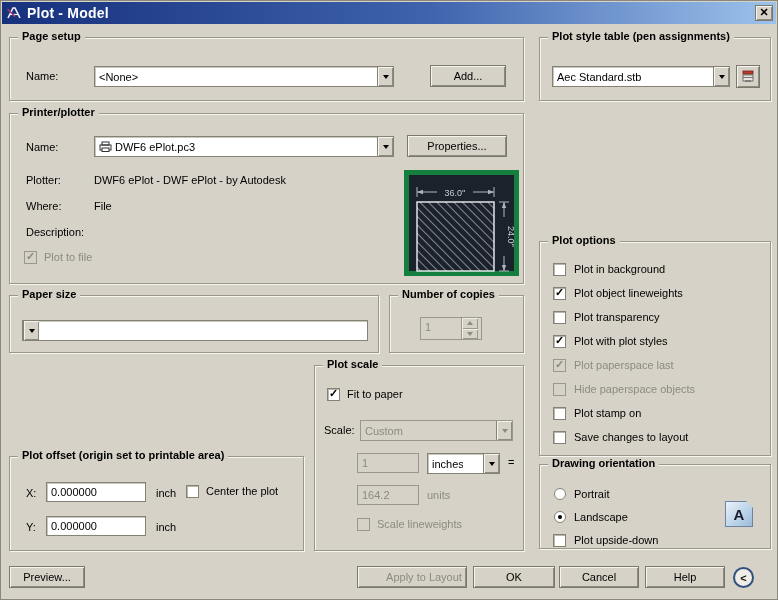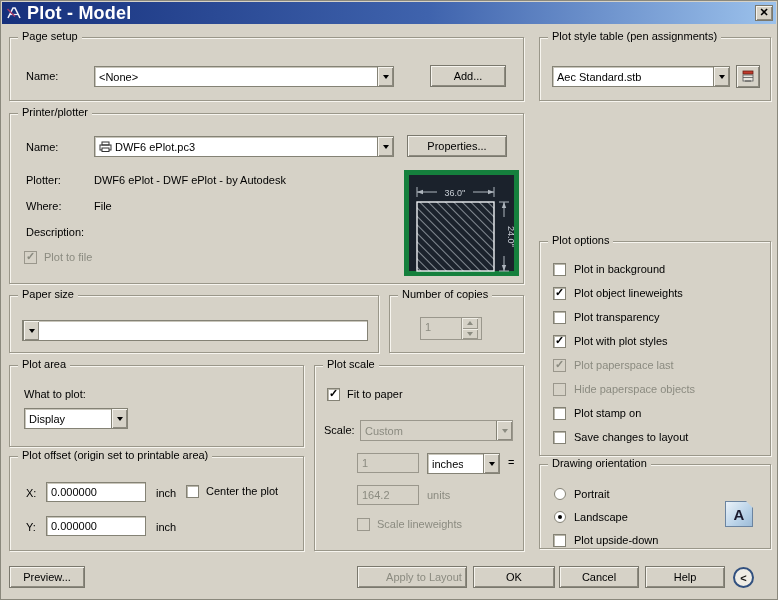--- a/index.html
+++ b/index.html
@@ -13,36 +13,36 @@
   .dialog {
     position: relative; width: 778px; height: 600px;
     background: #d6d2c7; border: 1px solid #8a887c; overflow: hidden;
   }
   
   .titlebar {
     position: absolute; left: 1px; top: 1px; right: 1px; height: 22px;
     background: linear-gradient(90deg, #16307c 0%, #3f63ad 55%, #9cc2ec 100%);
     display: flex; align-items: center; padding-left: 4px; gap: 5px;
   }
-  .titlebar .title { color: #fff; font-weight: bold; font-size: 18px; letter-spacing: .2px; }
+  .titlebar .title { color: #fff; font-weight: bold; font-size: 14px; letter-spacing: .2px; }
   .close-btn {
     position: absolute; right: 3px; top: 3px; width: 18px; height: 16px;
     background: #d6d2c7; border: 1px solid #7a786d;
     box-shadow: inset 1px 1px 0 #f6f4ee, inset -1px -1px 0 #8d8a7f;
     font-weight: bold; font-size: 11px; line-height: 13px; text-align: center; cursor: default;
   }
   
   .gb {
     position: absolute;
     border: 1px solid #9a978a;
     box-shadow: inset 1px 1px 0 #f7f5ef, 1px 1px 0 #f7f5ef;
   }
   .leg {
     position: absolute; top: -8px; left: 8px;
-    background: #d6d2c7; padding: 0 4px; white-space: nowrap;
+    background: #d6d2c7; padding: 0 4px; white-space: nowrap; font-weight: bold;
   }
   .t { position: absolute; white-space: nowrap; }
   .gray { color: #8b8b80; }
   
   .combo {
     position: absolute; height: 21px; background: #fff;
     border: 1px solid #848275; display: flex; align-items: center;
     box-shadow: inset 1px 1px 0 #c9c6bb;
   }
   .combo .txt { flex: 1; padding: 0 4px; overflow: hidden; white-space: nowrap; display:flex; align-items:center; gap:3px;}
@@ -212,30 +212,20 @@
         <div>
             <span class="sup"></span>
           </div>
         <div>
             <span class="sdn"></span>
           </div>
       </span>
     </div>
   </div>
 
-  <div class="gb" style="left:8px;top:364px;width:295px;height:82px;">
-    <span class="leg">Plot area</span>
-    <span class="t" style="left:14px;top:22px;">What to plot:</span>
-    <div class="combo" style="left:14px;top:42px;width:104px;">
-      <span class="txt">Display</span>
-      <span class="cbtn">
-          <span class="arr"></span>
-        </span>
-    </div>
-  </div>
 
   <div class="gb" style="left:8px;top:455px;width:295px;height:95px;">
     <span class="leg">Plot offset (origin set to printable area)</span>
     <span class="t" style="left:16px;top:30px;">X:</span>
     <div class="inp" style="left:36px;top:25px;width:100px;">0.000000</div>
     <span class="t" style="left:146px;top:30px;">inch</span>
     <span class="cb" style="left:176px;top:28px;"></span>
     <span class="clabel" style="left:196px;top:28px;">Center the plot</span>
     <span class="t" style="left:16px;top:64px;">Y:</span>
     <div class="inp" style="left:36px;top:59px;width:100px;">0.000000</div>

